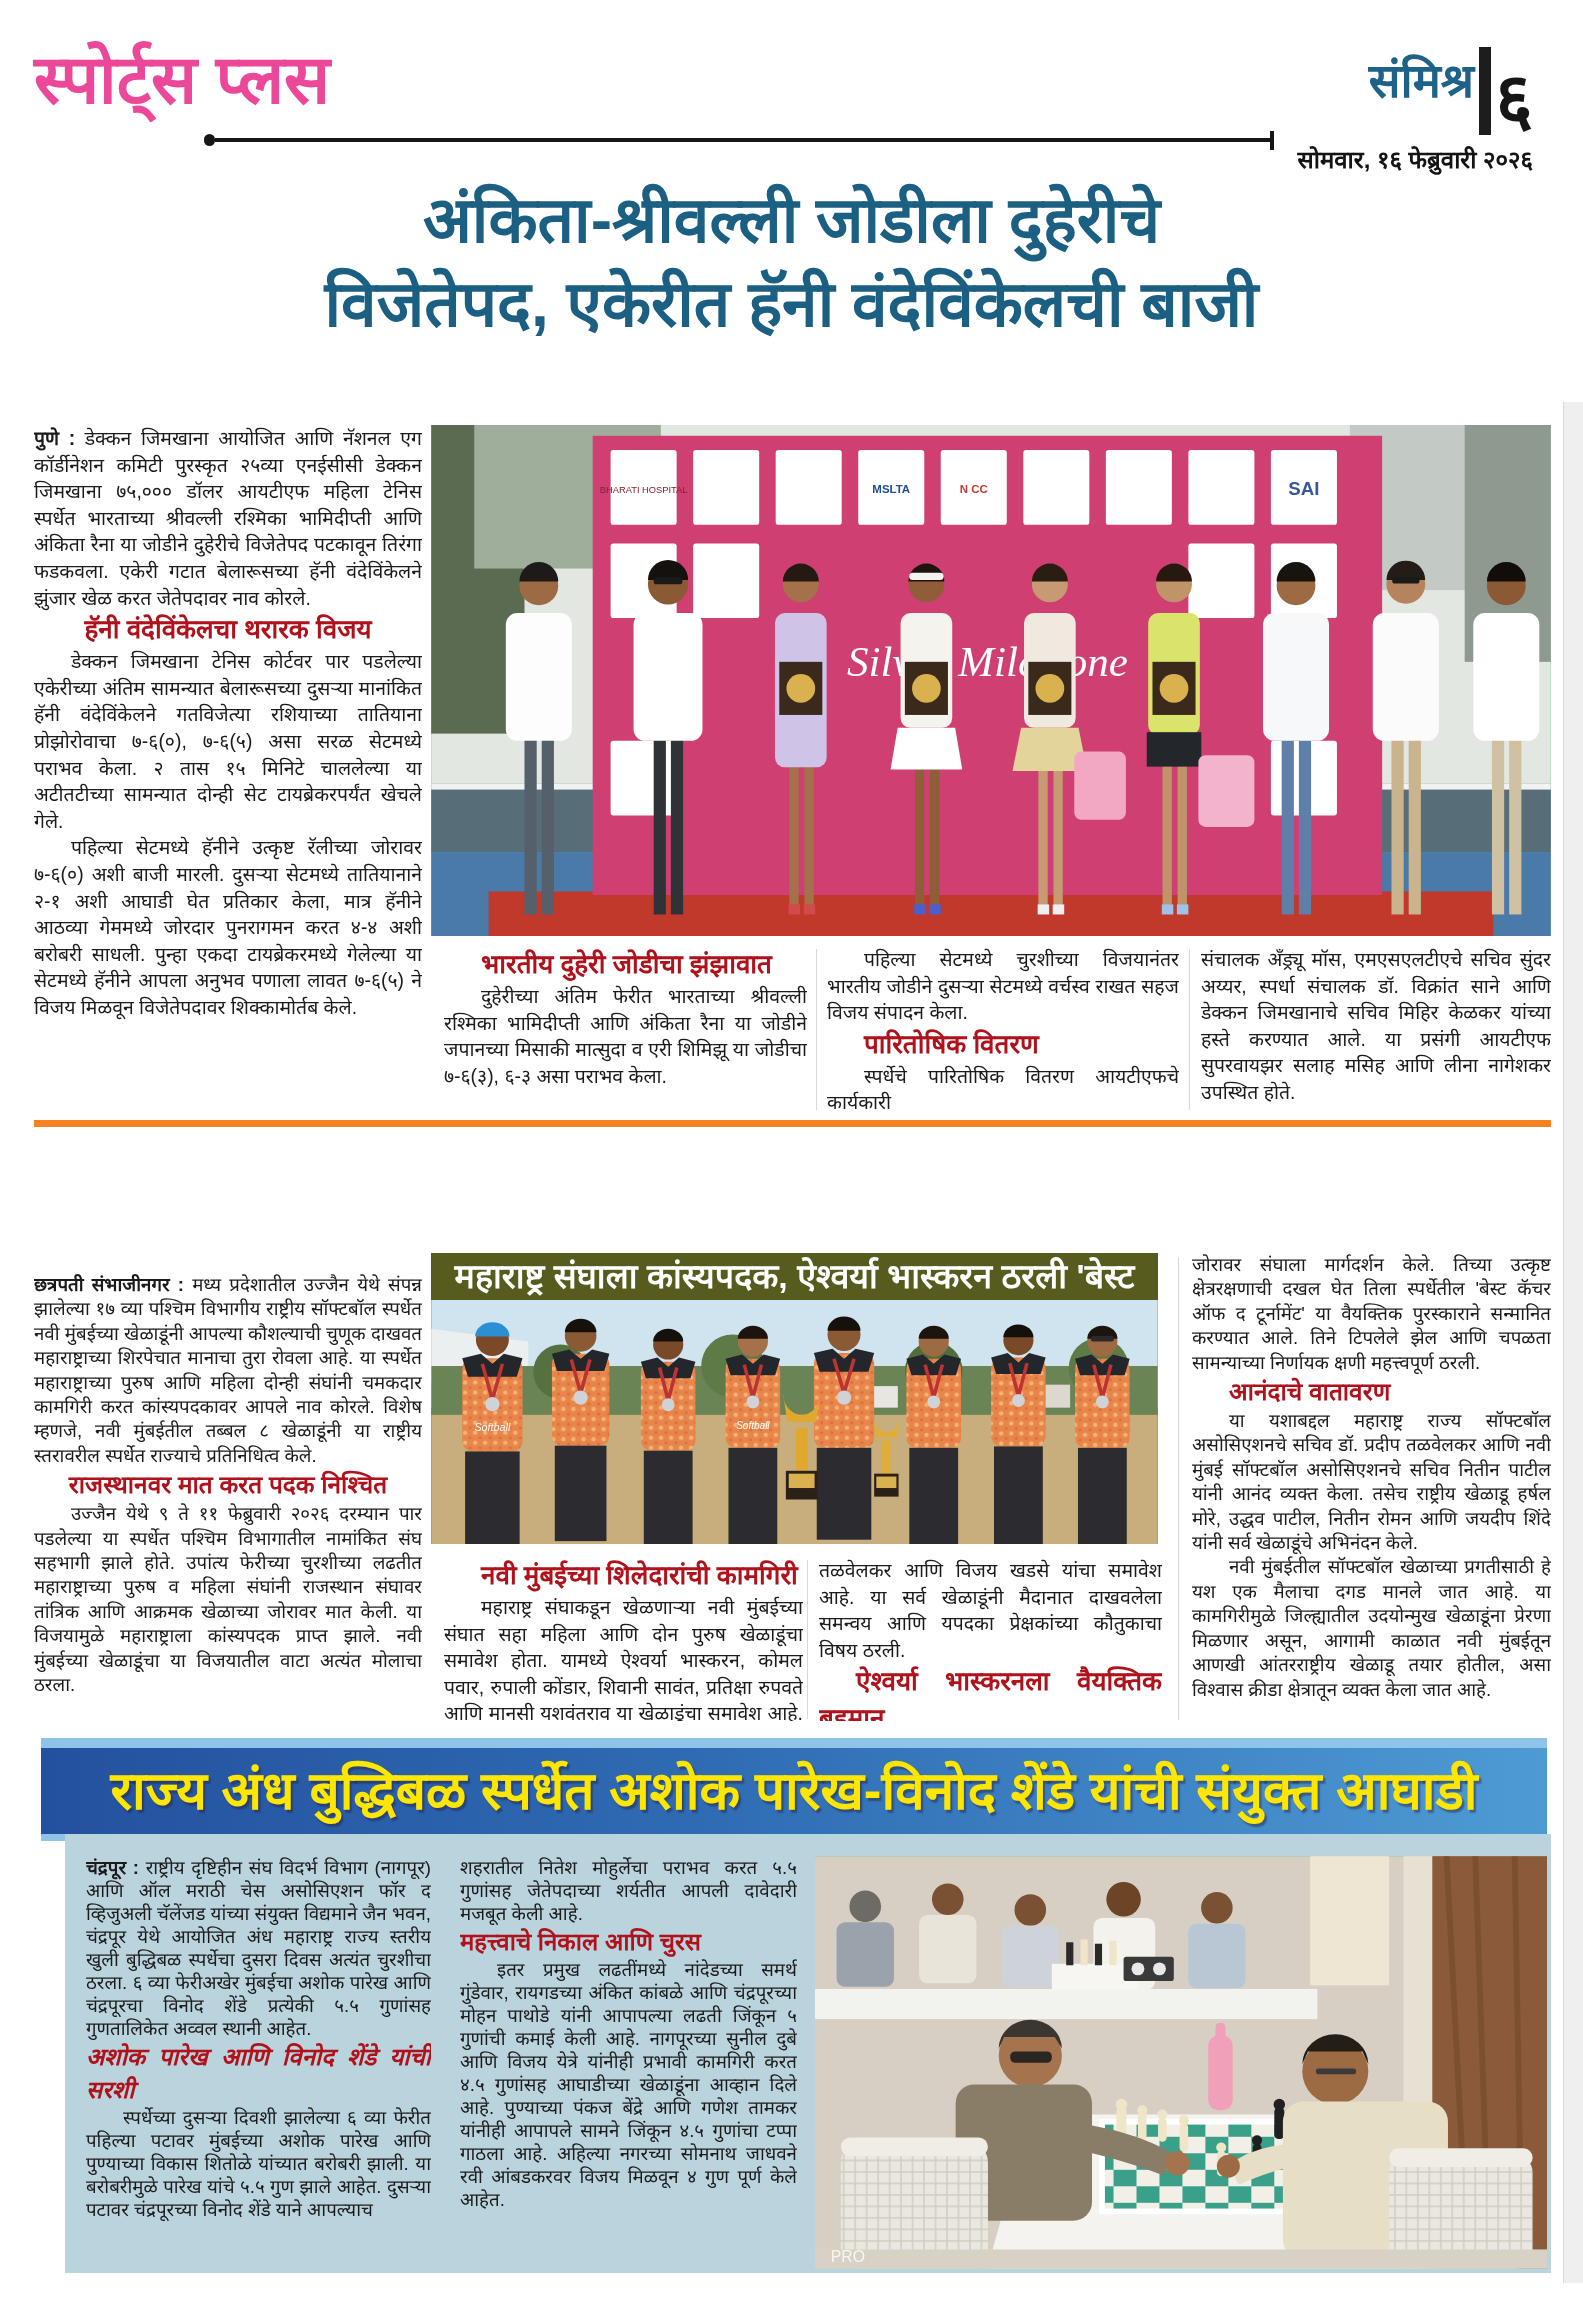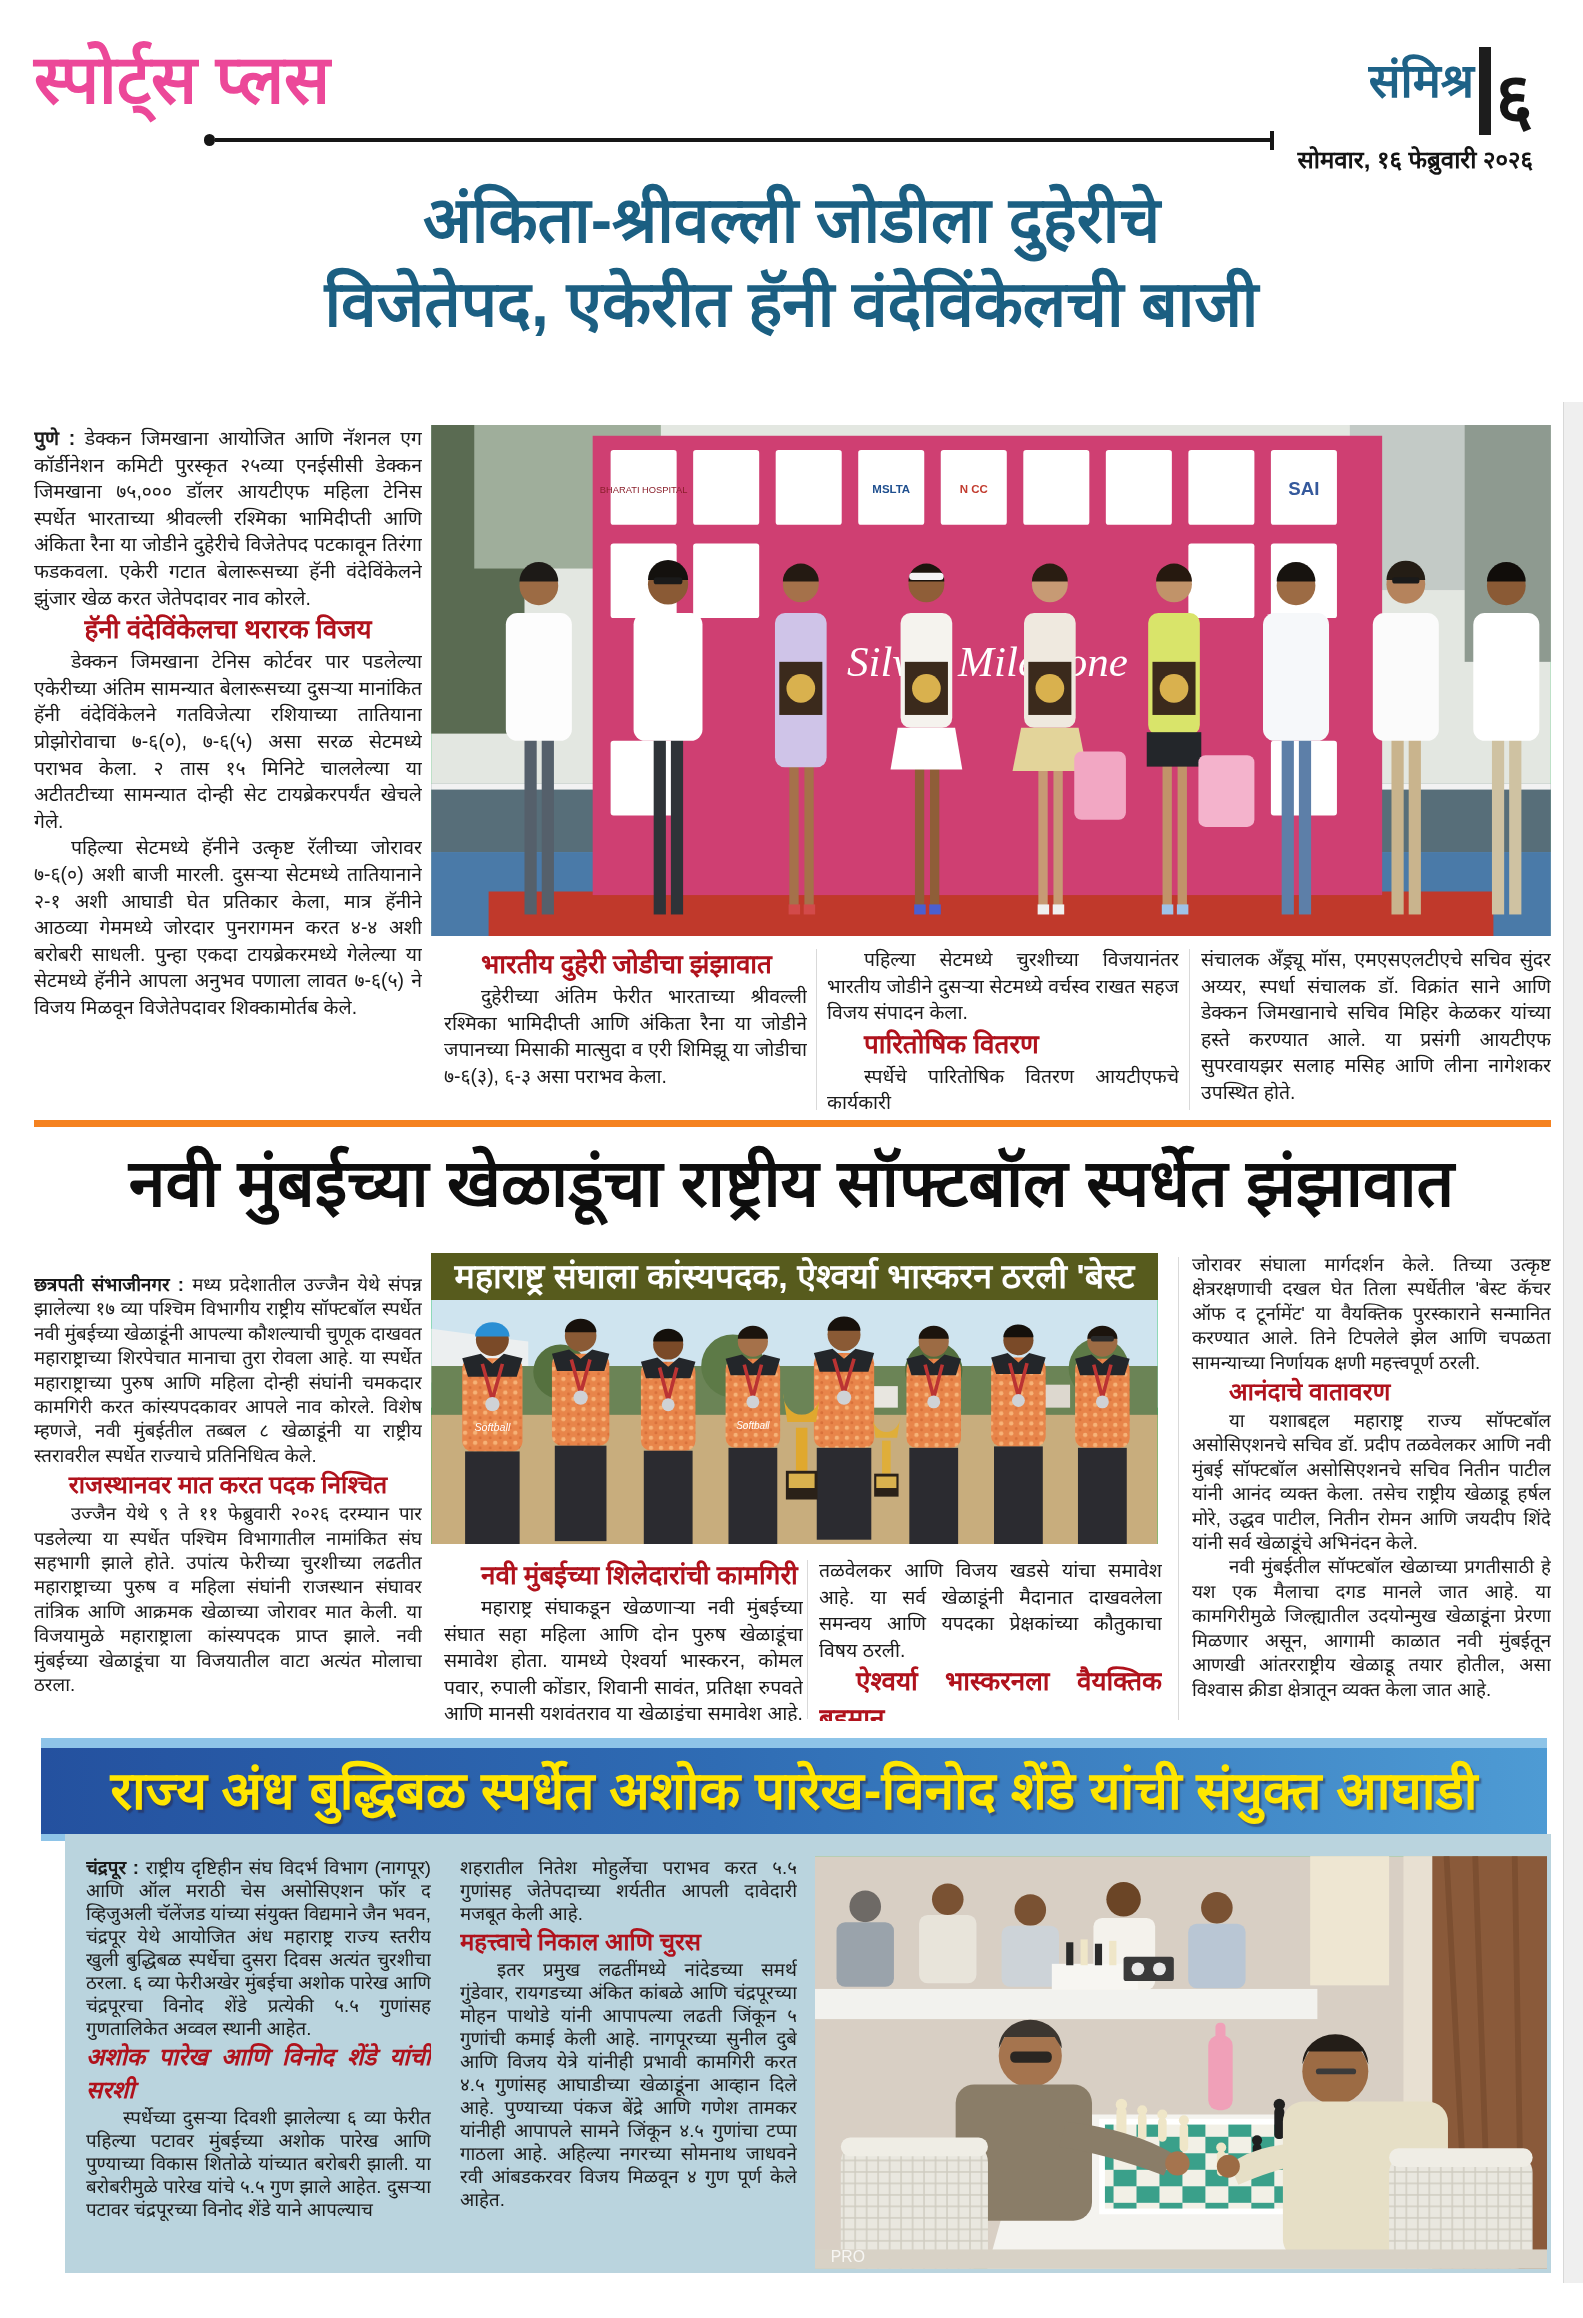--- a/index.html
+++ b/index.html
@@ -211,21 +211,20 @@
     <p class="subhead">पारितोषिक वितरण</p>
     <p>स्पर्धेचे पारितोषिक वितरण आयटीएफचे कार्यकारी</p>
   </div>
   <div class="vsep" style="left:1189px;top:949px;height:161px;"></div>
   <div class="col" style="left:1201px;top:946px;width:350px;height:167px;">
     <p style="text-indent:0;">संचालक अँड्र्यू मॉस, एमएसएलटीएचे सचिव सुंदर अय्यर, स्पर्धा संचालक डॉ. विक्रांत साने आणि डेक्कन जिमखानाचे सचिव मिहिर केळकर यांच्या हस्ते करण्यात आले. या प्रसंगी आयटीएफ सुपरवायझर सलाह मसिह आणि लीना नागेशकर उपस्थित होते.</p>
   </div>
 
   <div class="orange-rule"></div>
 
-  <div class="headline2">नवी मुंबईच्या खेळाडूंचा राष्ट्रीय सॉफ्टबॉल स्पर्धेत झंझावात</div>
 
   <div class="col" style="left:34px;top:1253px;width:388px;height:468px;font-size:18.7px;line-height:24.4px;margin-top:20px;">
     <p class="dateline"><span class="dateloc">छत्रपती संभाजीनगर :</span> <span>मध्य प्रदेशातील उज्जैन येथे संपन्न झालेल्या १७ व्या पश्चिम विभागीय राष्ट्रीय सॉफ्टबॉल स्पर्धेत नवी मुंबईच्या खेळाडूंनी आपल्या कौशल्याची चुणूक दाखवत महाराष्ट्राच्या शिरपेचात मानाचा तुरा रोवला आहे. या स्पर्धेत महाराष्ट्राच्या पुरुष आणि महिला दोन्ही संघांनी चमकदार कामगिरी करत कांस्यपदकावर आपले नाव कोरले. विशेष म्हणजे, नवी मुंबईतील तब्बल ८ खेळाडूंनी या राष्ट्रीय स्तरावरील स्पर्धेत राज्याचे प्रतिनिधित्व केले.</span></p>
     <p class="subhead center" style="font-size:24.4px;line-height:34px;">राजस्थानवर मात करत पदक निश्चित</p>
     <p>उज्जैन येथे ९ ते ११ फेब्रुवारी २०२६ दरम्यान पार पडलेल्या या स्पर्धेत पश्चिम विभागातील नामांकित संघ सहभागी झाले होते. उपांत्य फेरीच्या चुरशीच्या लढतीत महाराष्ट्राच्या पुरुष व महिला संघांनी राजस्थान संघावर तांत्रिक आणि आक्रमक खेळाच्या जोरावर मात केली. या विजयामुळे महाराष्ट्राला कांस्यपदक प्राप्त झाले. नवी मुंबईच्या खेळाडूंचा या विजयातील वाटा अत्यंत मोलाचा ठरला.</p>
   </div>
 
   <div class="caption-bar">महाराष्ट्र संघाला कांस्यपदक, ऐश्वर्या भास्करन ठरली 'बेस्ट कॅचर'</div>
 
   <div class="photo-frame" style="left:431px;top:1300px;width:727px;height:244px;">

